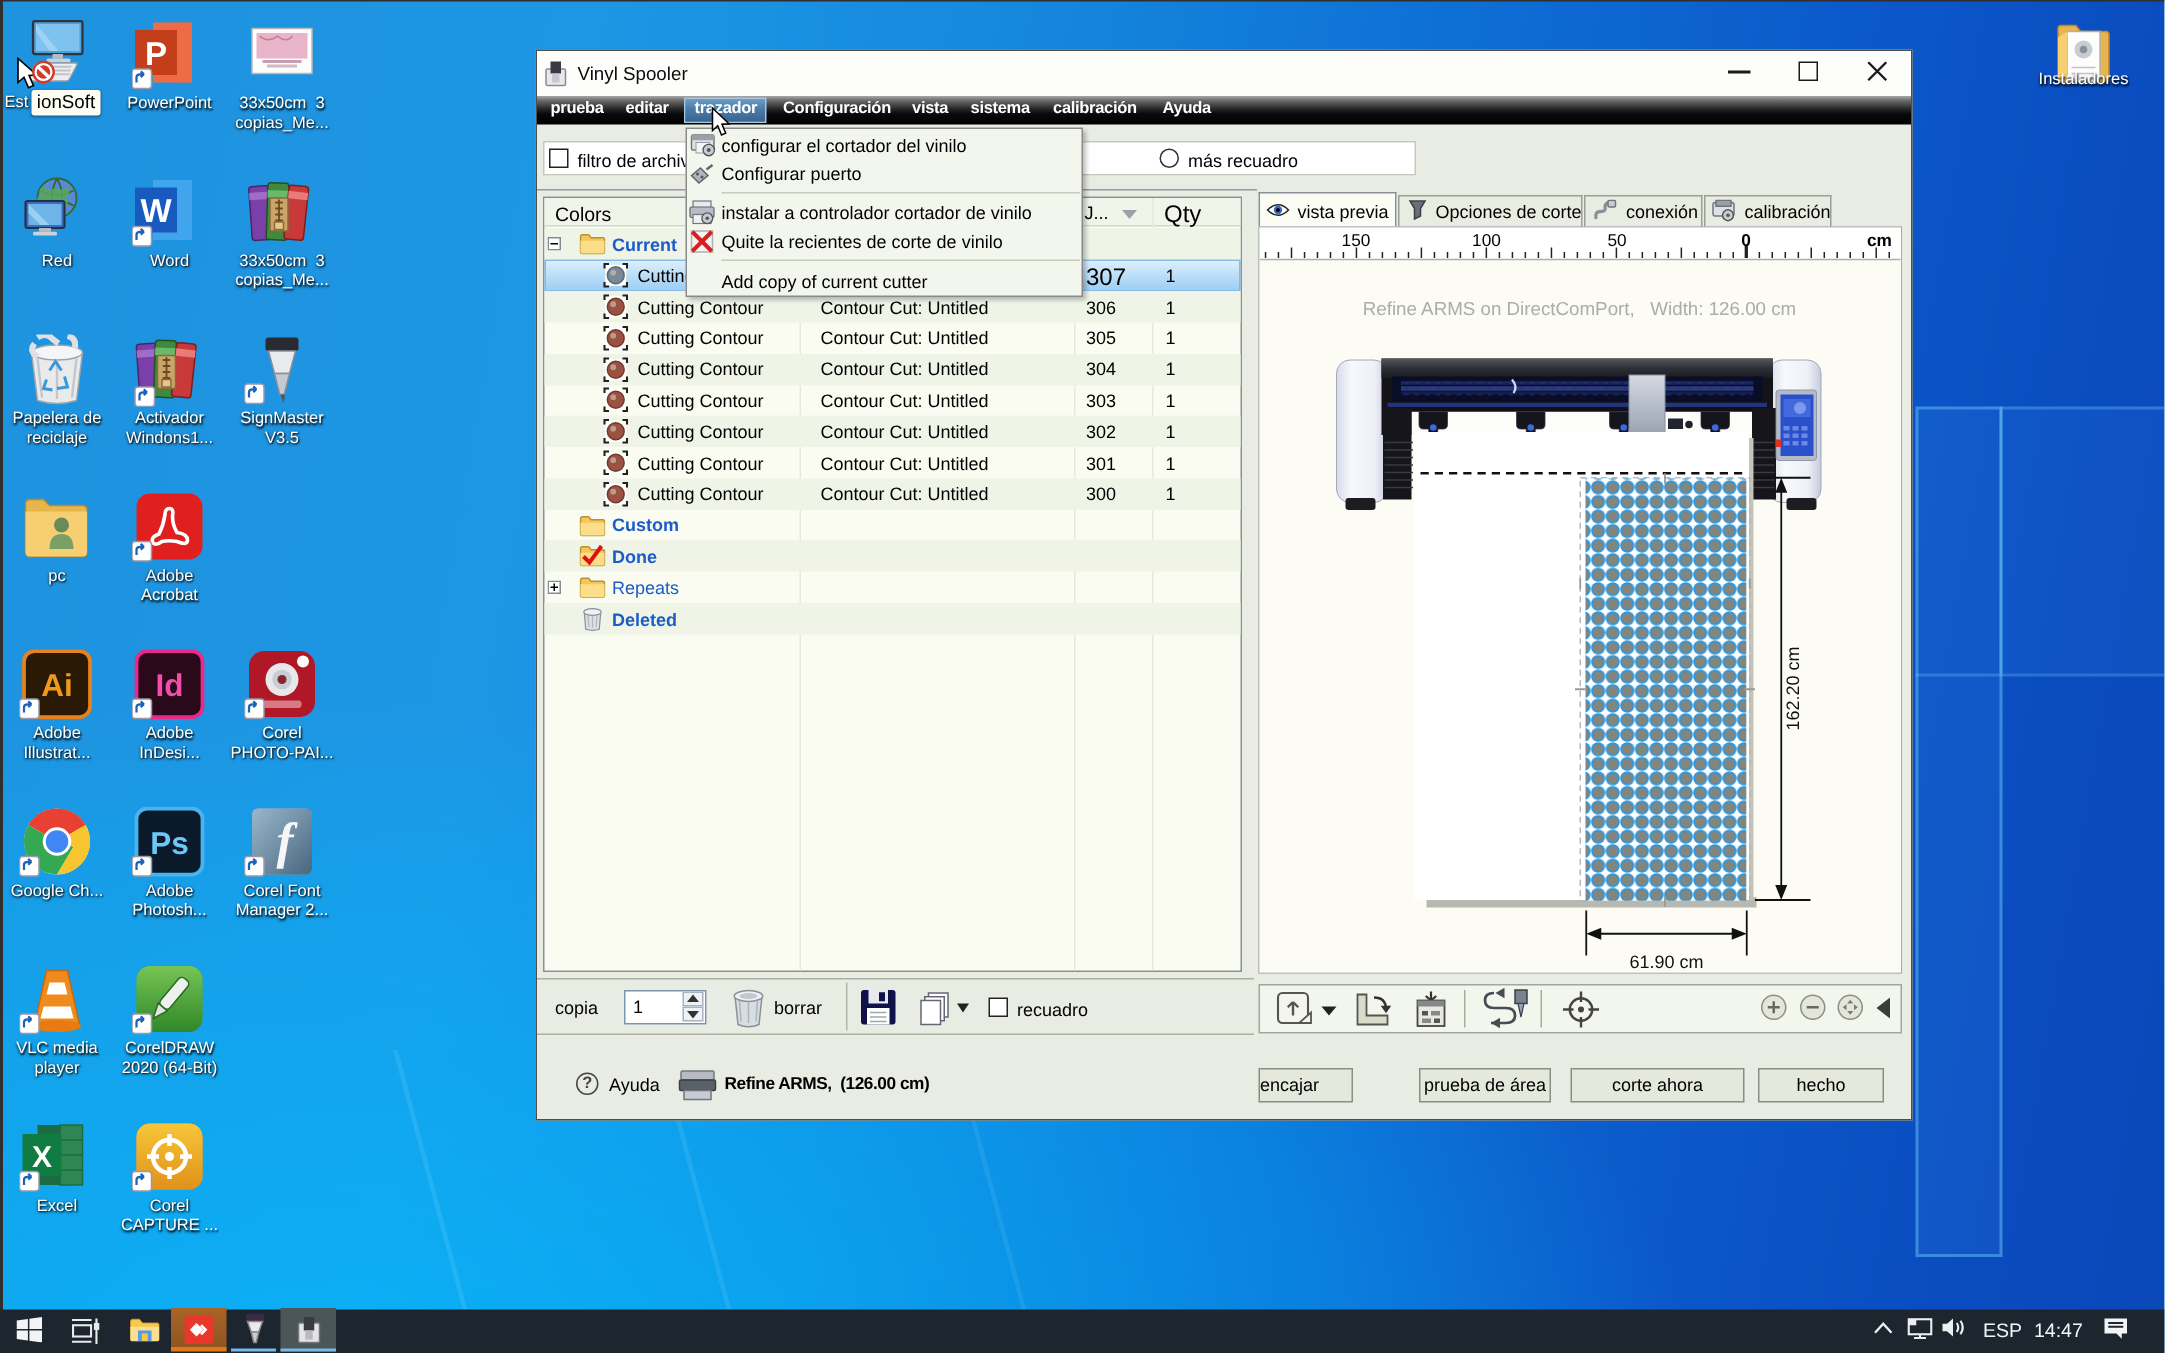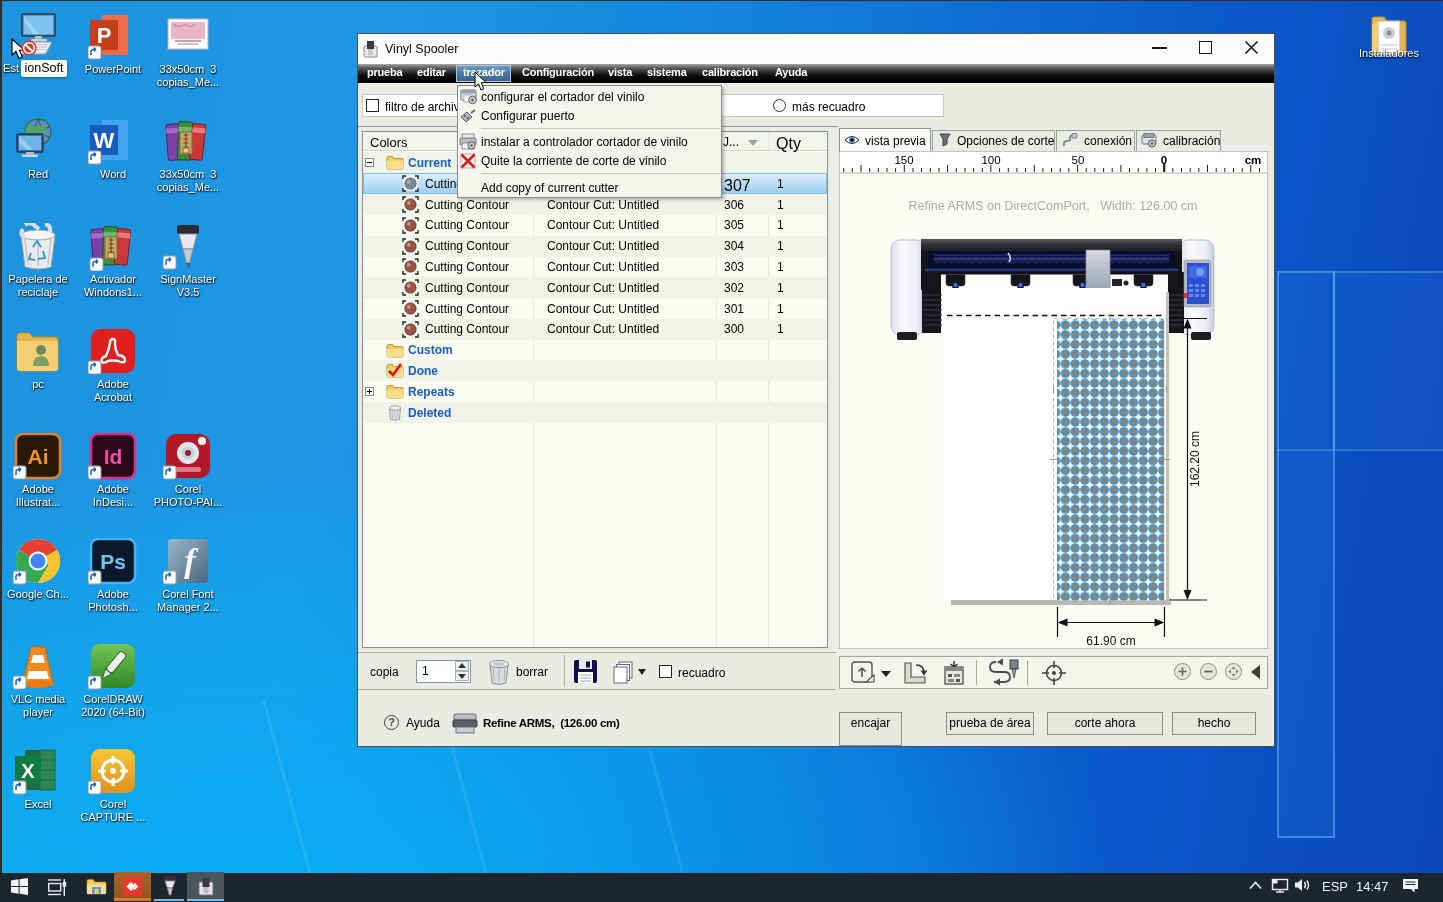--- a/index.html
+++ b/index.html
@@ -213,21 +213,21 @@
 <div class="a" style="left:408px;top:363.9px;font-size:12px;font-weight:700;color:#1b5cc8">Done</div>
 <svg class="a" style="left:365px;top:387.2px" width="9" height="9" viewBox="0 0 9 9">
       <rect x="0.5" y="0.5" width="8" height="8" fill="#fff" stroke="#848c94"></rect>
       <path d="M2 4.5 L7 4.5" stroke="#000" stroke-width="1"></path>
       <path d="M4.5 2 L4.5 7" stroke="#000" stroke-width="1"></path>
     </svg>
 <svg class="a" style="left:386px;top:384.2px" width="18" height="15" viewBox="0 0 18 15">
       <path d="M1 3 Q1 1.5 2.5 1.5 L6.5 1.5 L8 3.5 L16 3.5 Q17 3.5 17 4.5 L17 13 Q17 14 16 14 L2 14 Q1 14 1 13 Z" fill="#f5c65a" stroke="#b8922e" stroke-width=".9"></path>
       <path d="M1 5.5 L17 5.5 L17 13 Q17 14 16 14 L2 14 Q1 14 1 13 Z" fill="#fcde8a"></path>
     </svg>
-<div class="a" style="left:408px;top:384.7px;font-size:12px;font-weight:700;color:#1b5cc8">Repeats</div>
+<div class="a" style="left:408px;top:384.7px;font-size:12px;font-weight:400;color:#1b5cc8">Repeats</div>
 <div class="a" style="left:363px;top:402.0px;width:464px;height:21px;background:#eff4e7"></div>
 <svg class="a" style="left:387px;top:404.0px" width="16" height="17" viewBox="0 0 16 17">
       <path d="M2.5 4 L13.5 4 L12.5 15.5 Q8 17 3.5 15.5 Z" fill="#dde0e4" stroke="#8a9098" stroke-width=".8"></path>
       <ellipse cx="8" cy="4" rx="5.8" ry="2.2" fill="#eef0f3" stroke="#8a9098" stroke-width=".8"></ellipse>
       <path d="M5 6 L5.6 14 M8 6.5 L8 14.5 M11 6 L10.4 14" stroke="#b0b6bc" stroke-width=".8" fill="none"></path>
     </svg>
 <div class="a" style="left:408px;top:405.5px;font-size:12px;font-weight:700;color:#1b5cc8">Deleted</div>
 
 <div class="a" style="left:932px;top:130px;width:123px;height:21px;background:#e9ece0;border:1px solid #9aa09a;border-bottom:none;box-sizing:border-box"></div>
 <div class="a" style="left:1056px;top:130px;width:79px;height:21px;background:#e9ece0;border:1px solid #9aa09a;border-bottom:none;box-sizing:border-box"></div>
@@ -490,21 +490,21 @@
 <div class="a" style="left:1251px;top:665px;width:0;height:0;border-top:7px solid transparent;border-bottom:7px solid transparent;border-right:9px solid #3a3e34"></div>
 
 <div class="a" style="left:384px;top:715px;width:15px;height:15px;border:1.6px solid #444;border-radius:50%;box-sizing:border-box;font-size:11px;font-weight:700;color:#444;text-align:center;line-height:12px">?</div>
 <div class="a" style="left:406px;top:716px;font-size:12px;color:#000">Ayuda</div>
 <svg class="a" style="left:452px;top:712px" width="26" height="23" viewBox="0 0 26 23">
  <rect x="2" y="2" width="22" height="6" rx="1" fill="#b8bcc2" stroke="#70767e"></rect>
  <rect x="1" y="8" width="24" height="7" rx="1" fill="#5a6068" stroke="#3a4048"></rect>
  <rect x="4" y="15" width="18" height="6" fill="#c8ccd2" stroke="#70767e"></rect>
 </svg>
 <div class="a" style="left:483px;top:717px;font-size:11.5px;font-weight:700;letter-spacing:-0.3px;color:#000">Refine ARMS,&nbsp; (126.00 cm)</div>
-<div class="a" style="left:839px;top:712px;width:63px;height:34px;background:#e5e8dd;border:1px solid #8a8f85;box-sizing:border-box;font-size:12px;color:#000;text-align:center;line-height:21px">encajar</div>
+<div class="a" style="left:839px;top:712px;width:63px;height:23px;background:#e5e8dd;border:1px solid #8a8f85;box-sizing:border-box;font-size:12px;color:#000;text-align:left;line-height:21px">encajar</div>
 <div class="a" style="left:946px;top:712px;width:88px;height:23px;background:#e5e8dd;border:1px solid #8a8f85;box-sizing:border-box;font-size:12px;color:#000;text-align:center;line-height:21px">prueba de área</div>
 <div class="a" style="left:1047px;top:712px;width:116px;height:23px;background:#e5e8dd;border:1px solid #8a8f85;box-sizing:border-box;font-size:12px;color:#000;text-align:center;line-height:21px">corte ahora</div>
 <div class="a" style="left:1172px;top:712px;width:84px;height:23px;background:#e5e8dd;border:1px solid #8a8f85;box-sizing:border-box;font-size:12px;color:#000;text-align:center;line-height:21px">hecho</div>
 
 <div class="a" style="left:457px;top:85px;width:265px;height:113px;background:#f3f6ec;border:1px solid #8a8a8a;box-sizing:border-box;box-shadow:2px 2px 3px rgba(0,0,0,.25)"></div>
 <svg class="a" style="left:460px;top:88px" width="18" height="17" viewBox="0 0 18 17">
  <rect x="1" y="2" width="15" height="10" rx="1" fill="#e0e2e6" stroke="#70767e"></rect>
  <rect x="1" y="2" width="15" height="3.5" fill="#9aa0a8"></rect>
  <rect x="4" y="7" width="9" height="7" fill="#f4f5f7" stroke="#9aa0a8" stroke-width=".7"></rect>
  <circle cx="12.5" cy="12" r="3.8" fill="#c8ccd2" stroke="#555" stroke-width=".9"></circle>
@@ -524,21 +524,21 @@
  <rect x="1" y="5" width="16" height="7" rx="1" fill="#b8bcc4" stroke="#60666e" stroke-width=".8"></rect>
  <rect x="3" y="10" width="12" height="6" fill="#f0f1f4" stroke="#70767e" stroke-width=".8"></rect>
  <circle cx="12.5" cy="12.5" r="3.6" fill="#c8ccd2" stroke="#555" stroke-width=".9"></circle>
  <circle cx="12.5" cy="12.5" r="1.2" fill="#555"></circle>
 </svg>
 <div class="a" style="left:481px;top:135px;font-size:12px;color:#000">instalar a controlador cortador de vinilo</div>
 <svg class="a" style="left:459px;top:152px" width="18" height="18" viewBox="0 0 18 18">
  <rect x="2" y="2" width="14" height="14" fill="#f2f2f2" stroke="#b0b0b0"></rect>
  <path d="M2.5 2.5 L15.5 15.5 M15.5 2.5 L2.5 15.5" stroke="#d42020" stroke-width="2.6"></path>
 </svg>
-<div class="a" style="left:481px;top:154px;font-size:12px;color:#000">Quite la corriente de corte de vinilo</div>
+<div class="a" style="left:481px;top:154px;font-size:12px;color:#000">Quite la recientes de corte de vinilo</div>
 <div class="a" style="left:481px;top:173px;width:239px;height:1px;background:#c6cabc"></div>
 <div class="a" style="left:481px;top:181px;font-size:12px;color:#000">Add copy of current cutter</div>
 
 <svg class="a" style="left:474px;top:71px" width="14" height="21" viewBox="0 0 14 21">
  <path d="M1 1 L1 16 L4.5 12.8 L7 19 L9.8 17.8 L7.3 11.8 L12 11.5 Z" fill="#fff" stroke="#000" stroke-width="1"></path>
 </svg>
 
 <svg class="a" style="left:0;top:0" width="0" height="0">
       <defs>
 <linearGradient id="fmg" x1="0" y1="0" x2="1" y2="1">

